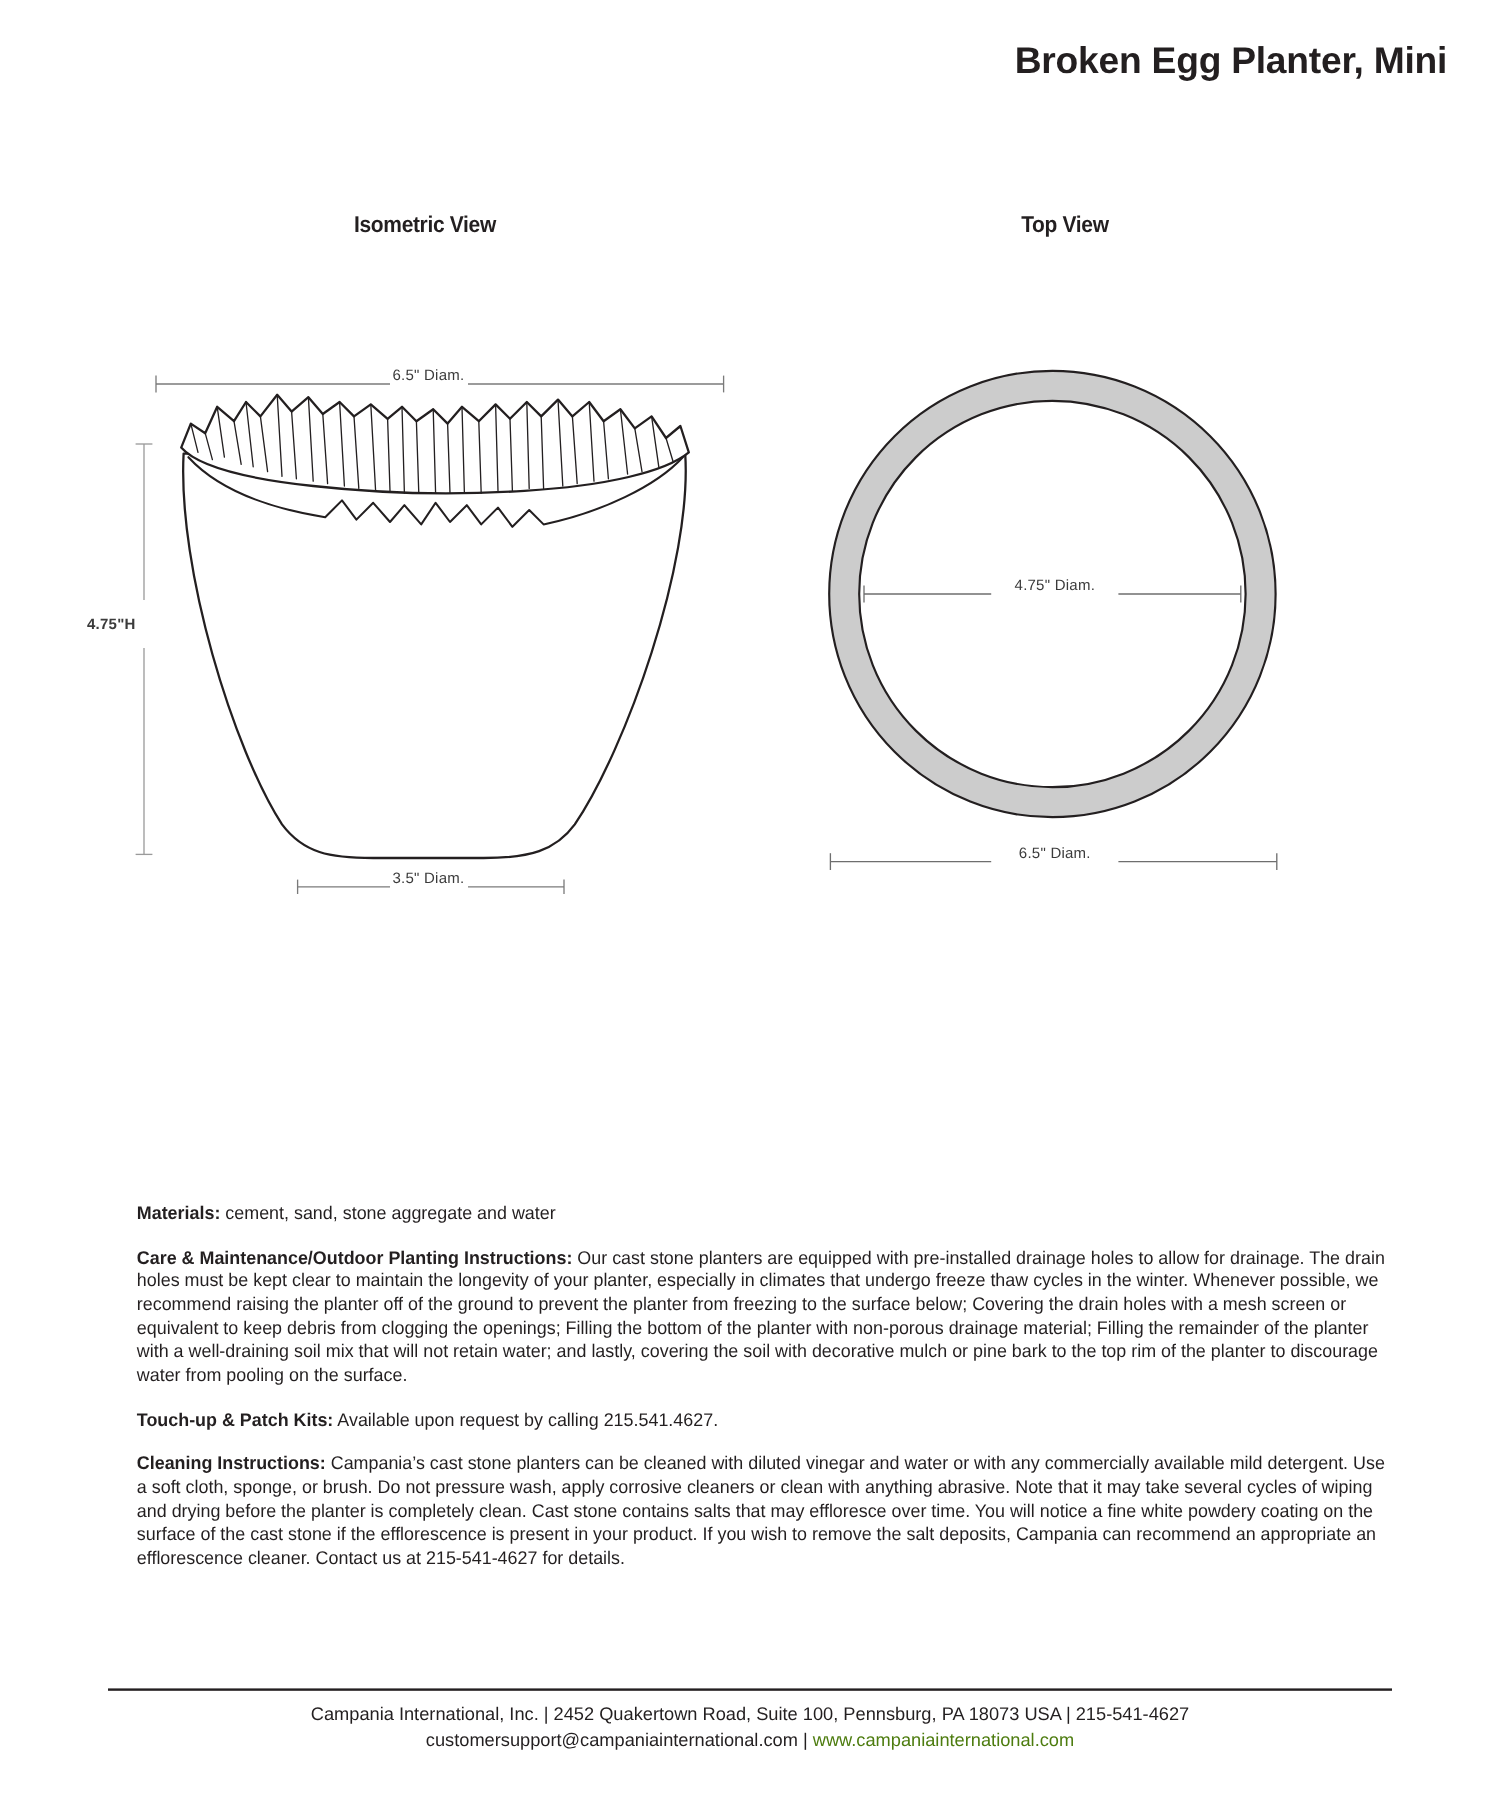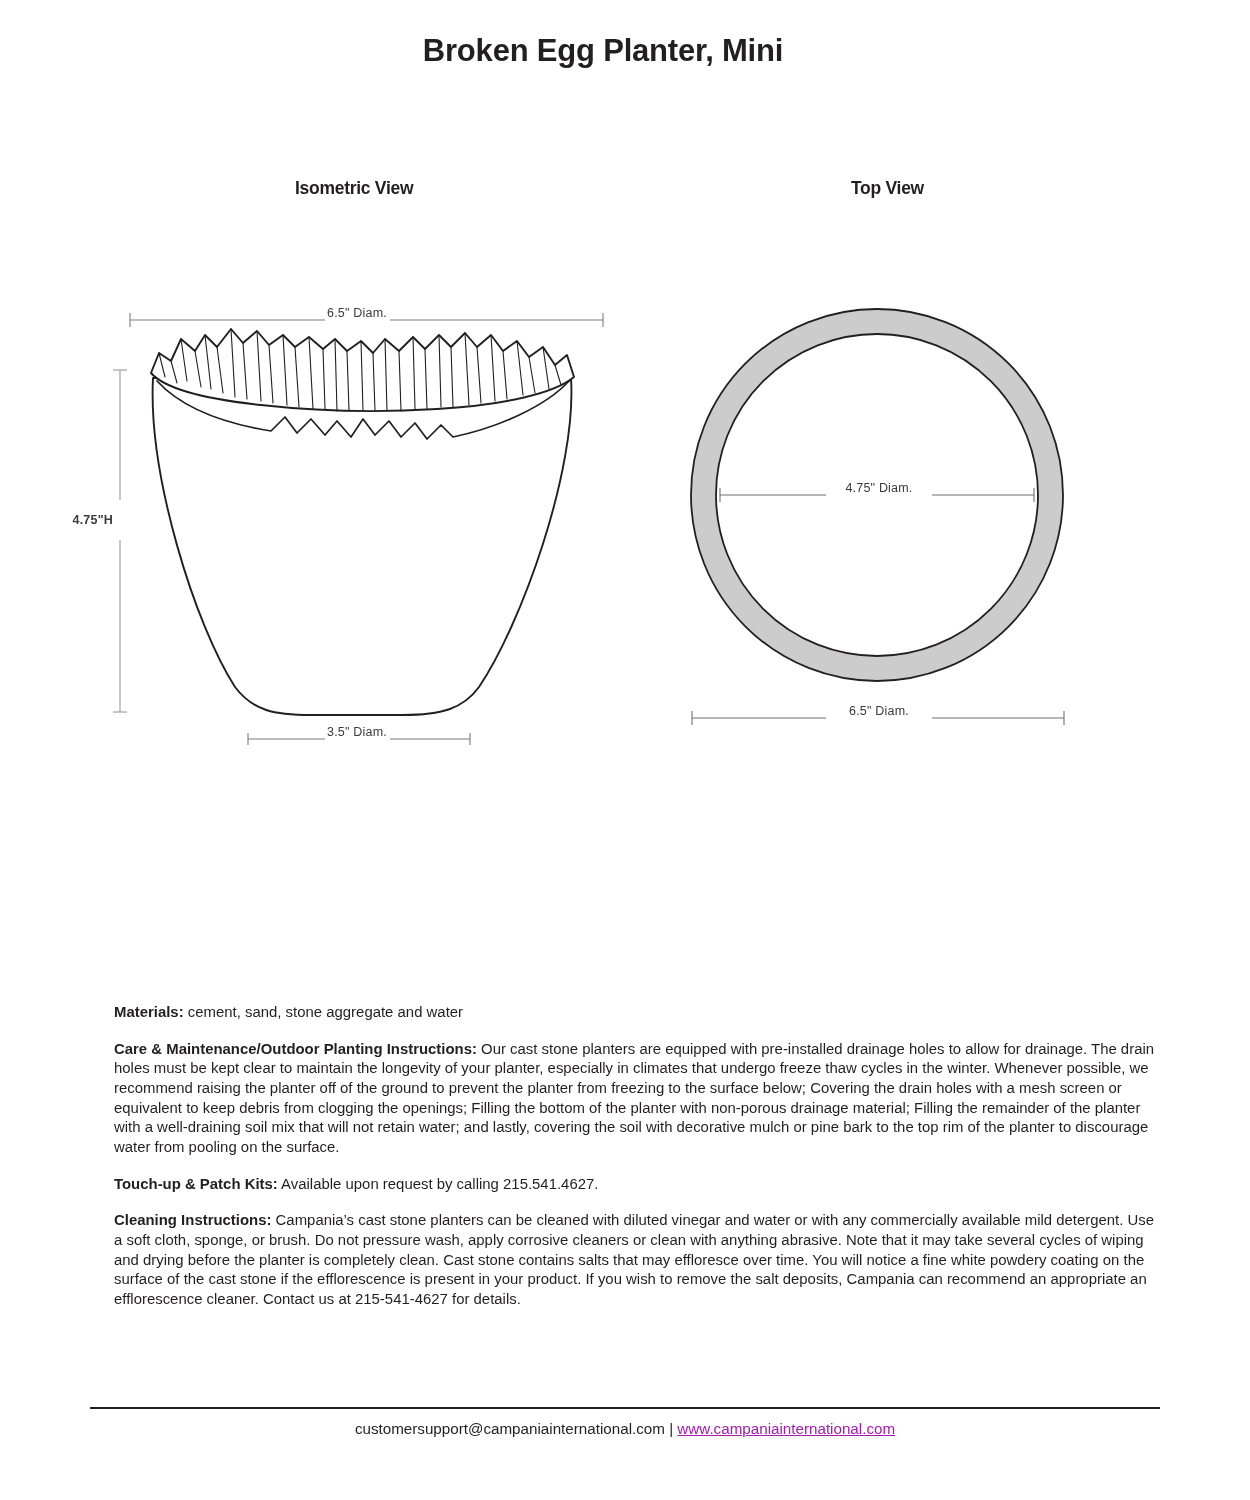--- a/index.html
+++ b/index.html
@@ -15,21 +15,21 @@
     color: #1a1a1a;
     overflow: hidden;
   }
 
   
   #page-title {
     position: absolute;
     top: 33px;
     left: 0;
     width: 1206px;
-    text-align: center;
+    text-align: right;
     font-size: 31px;
     font-weight: bold;
     letter-spacing: -0.2px;
     color: #231f20;
   }
 
   
   .view-heading {
     position: absolute;
     font-size: 19px;
@@ -103,22 +103,21 @@
     top: 1418px;
     left: 0;
     width: 1250px;
     text-align: center;
     font-size: 15.2px;
     line-height: 1.42;
     color: #231f20;
   }
   #footer .line { display: block; }
   #footer-link {
-    color: #a21caf;
-    text-decoration: underline;
+    color: #4d7c0f;
   }
 </style>
 </head>
 <body>
 
 <div id="page-title">Broken Egg Planter, Mini</div>
 
 <div class="view-heading" id="heading-isometric">Isometric View</div>
 
 <div class="view-heading" id="heading-top">Top View</div>
@@ -252,14 +251,15 @@
   <p><span class="lead">Care &amp; Maintenance/Outdoor Planting Instructions:</span><span> Our cast stone planters are equipped with pre-installed drainage holes to allow for drainage. The drain holes must be kept clear to maintain the longevity of your planter, especially in climates that undergo freeze thaw cycles in the winter.  Whenever possible, we recommend raising the planter off of the ground to prevent the planter from freezing to the surface below; Covering the drain holes with a mesh screen or equivalent to keep debris from clogging the openings; Filling the bottom of the planter with non-porous drainage material; Filling the remainder of the planter with a well-draining soil mix that will not retain water; and lastly, covering the soil with decorative mulch or pine bark to the top rim of the planter to discourage water from pooling on the surface.</span></p>
 
   <p><span class="lead">Touch-up &amp; Patch Kits:</span><span> Available upon request by calling 215.541.4627.</span></p>
 
   <p><span class="lead">Cleaning Instructions:</span><span> Campania’s cast stone planters can be cleaned with diluted vinegar and water or with any commercially available mild detergent. Use a soft cloth, sponge, or brush. Do not pressure wash, apply corrosive cleaners or clean with anything abrasive. Note that it may take several cycles of wiping and drying before the planter is completely clean. Cast stone contains salts that may effloresce over time. You will notice a fine white powdery coating on the surface of the cast stone if the efflorescence is present in your product. If you wish to remove the salt deposits, Campania can recommend an appropriate an efflorescence cleaner. Contact us at 215-541-4627 for details.</span></p>
 </div>
 
 <div id="footer-rule"></div>
 
 <div id="footer">
+  <span class="line">Campania International, Inc. | 2452 Quakertown Road, Suite 100, Pennsburg, PA 18073 USA | 215-541-4627</span>
   <span class="line"><span>customersupport@campaniainternational.com</span><span> | </span><span id="footer-link">www.campaniainternational.com</span></span>
 </div>
 
 </body></html>

